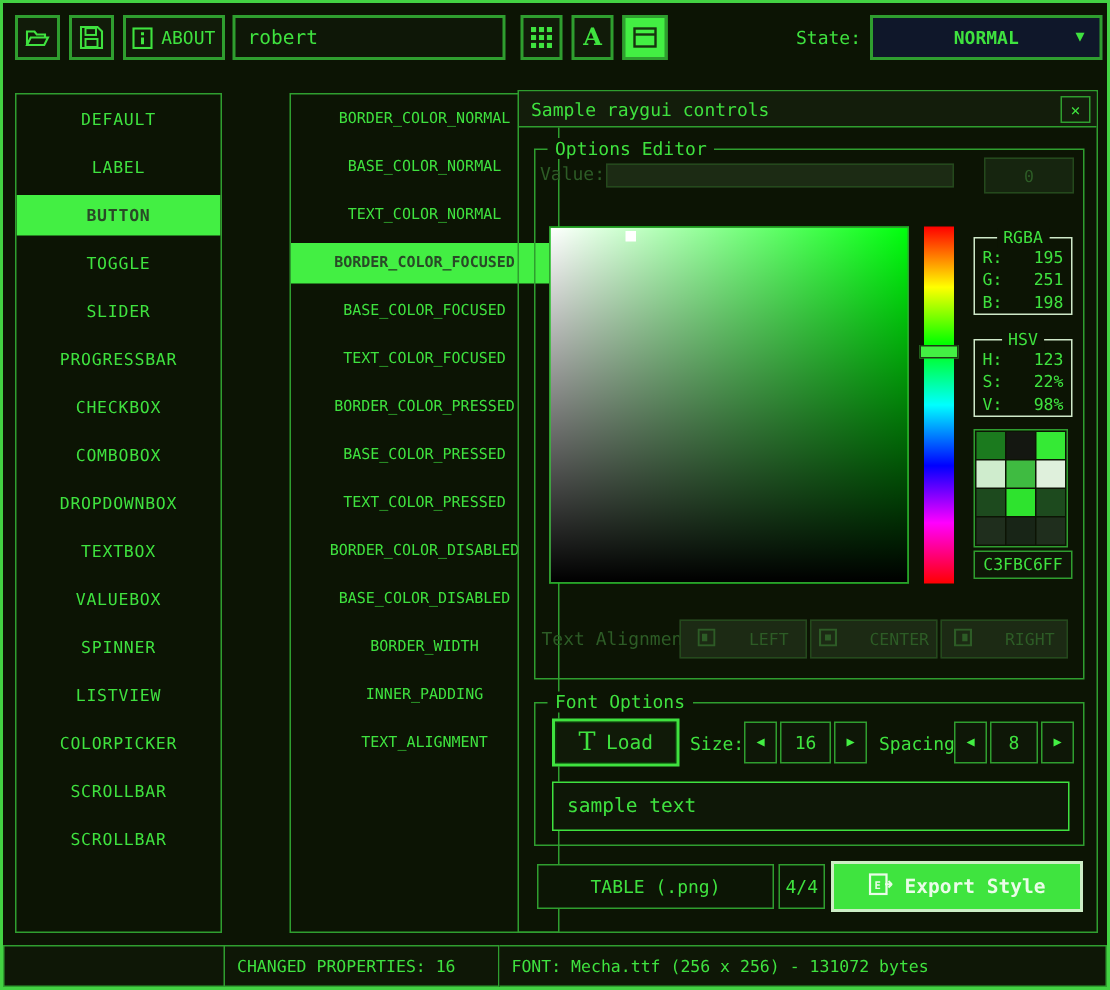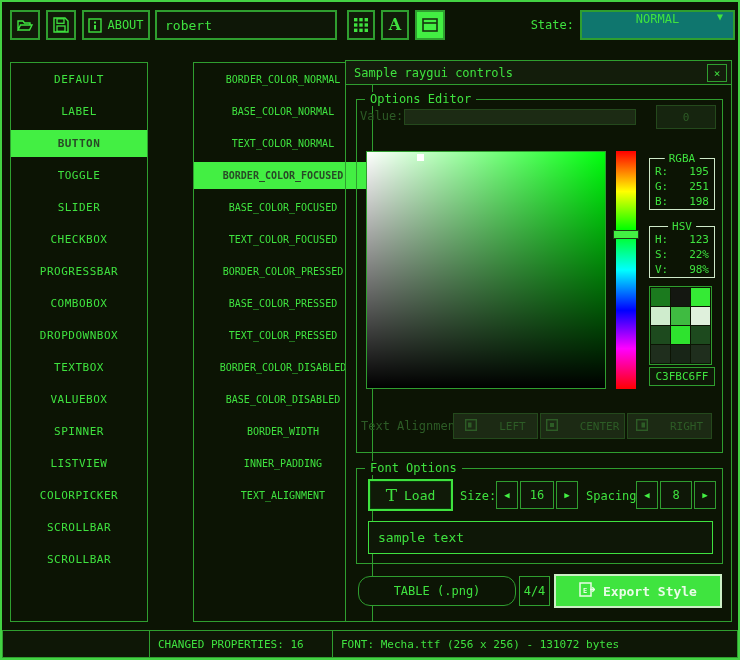--- a/index.html
+++ b/index.html
@@ -15,22 +15,22 @@
   
   .tbtn{position:absolute;background:#111b09;border:2px solid var(--border);
     color:var(--text);display:flex;align-items:center;justify-content:center;gap:5px;
     font-size:12px;cursor:pointer;padding:0;}
   .tbtn svg{display:block;}
   .tbtn.active{background:var(--accent);color:#173312;border-color:var(--border);}
   .glyphA{font-family:"DejaVu Serif",serif;font-weight:bold;font-size:16px;line-height:1;}
   .name-input{position:absolute;background:#0e1707;border:2px solid var(--border);
     color:var(--text);font-size:13px;padding:0 8px;outline:none;}
   .state-label{position:absolute;color:var(--text);font-size:12px;text-align:right;}
-  .dropdown{position:absolute;background:#0f766e;border:2px solid var(--border);
-    color:var(--text);font-size:12px;display:flex;align-items:flex-start;justify-content:center;cursor:pointer;}
+  .dropdown{position:absolute;background:#0f172a;border:2px solid var(--border);
+    color:var(--text);font-size:12px;display:flex;align-items:center;justify-content:center;cursor:pointer;font-weight:bold;}
   .dropdown .dd-arrow{position:absolute;right:10px;font-size:10px;line-height:1;}
   
   .list{position:absolute;border:1px solid var(--border);padding-top:3px;overflow:hidden;}
   .list-item{height:27px;margin-bottom:5px;display:flex;align-items:center;justify-content:center;
     color:var(--text);font-size:11px;letter-spacing:0.5px;cursor:pointer;}
   .list.mid .list-item{font-size:10px;letter-spacing:0;}
   .list-item.selected{background:var(--accent);color:var(--accent-text);font-weight:bold;}
   
   .panel{position:absolute;border:1px solid var(--border);}
   .panel-title{position:absolute;left:0;top:0;right:0;height:24px;background:#131d0b;
@@ -152,22 +152,22 @@
     <span class="dd-arrow">▼</span>
   </div>
 
   <div class="list left" style="left:8px;top:60px;width:138px;height:560px;">
 
   <div class="list-item">DEFAULT</div>
       <div class="list-item">LABEL</div>
       <div class="list-item selected">BUTTON</div>
       <div class="list-item">TOGGLE</div>
       <div class="list-item">SLIDER</div>
+      <div class="list-item">PROGRESSBAR</div>
       <div class="list-item">CHECKBOX</div>
-      <div class="list-item">PROGRESSBAR</div>
       <div class="list-item">COMBOBOX</div>
       <div class="list-item">DROPDOWNBOX</div>
       <div class="list-item">TEXTBOX</div>
       <div class="list-item">VALUEBOX</div>
       <div class="list-item">SPINNER</div>
       <div class="list-item">LISTVIEW</div>
       <div class="list-item">COLORPICKER</div>
       <div class="list-item">SCROLLBAR</div>
       <div class="list-item">SCROLLBAR</div>
     </div>
@@ -311,21 +311,21 @@
     <div class="spin-val" style="left:314px;top:420px;width:32px;height:28px;">
       <span>8</span>
     </div>
     <div class="spin-btn" style="left:348px;top:420px;width:22px;height:28px;">
       <span>▶</span>
     </div>
     <div class="textbox" style="left:22px;top:460px;width:345px;height:33px;">
       <span>sample text</span>
     </div>
 
-    <div class="combo" style="left:12px;top:515px;width:158px;height:30px;border-radius:12px;">
+    <div class="combo" style="left:12px;top:515px;width:158px;height:30px;">
       <span>TABLE (.png)</span>
     </div>
     <div class="pages" style="left:173px;top:515px;width:31px;height:30px;">
       <span>4/4</span>
     </div>
     <div class="export-btn" style="left:208px;top:513px;width:168px;height:34px;">
       <span>
         <svg width="16" height="15" viewBox="0 0 16 15">
             <rect x="1" y="1" width="11" height="13" fill="none" stroke="#eafce8" stroke-width="1.5"></rect>
             <text x="4" y="10.5" font-size="7" fill="#eafce8" font-family="DejaVu Sans Mono,monospace">E</text>

